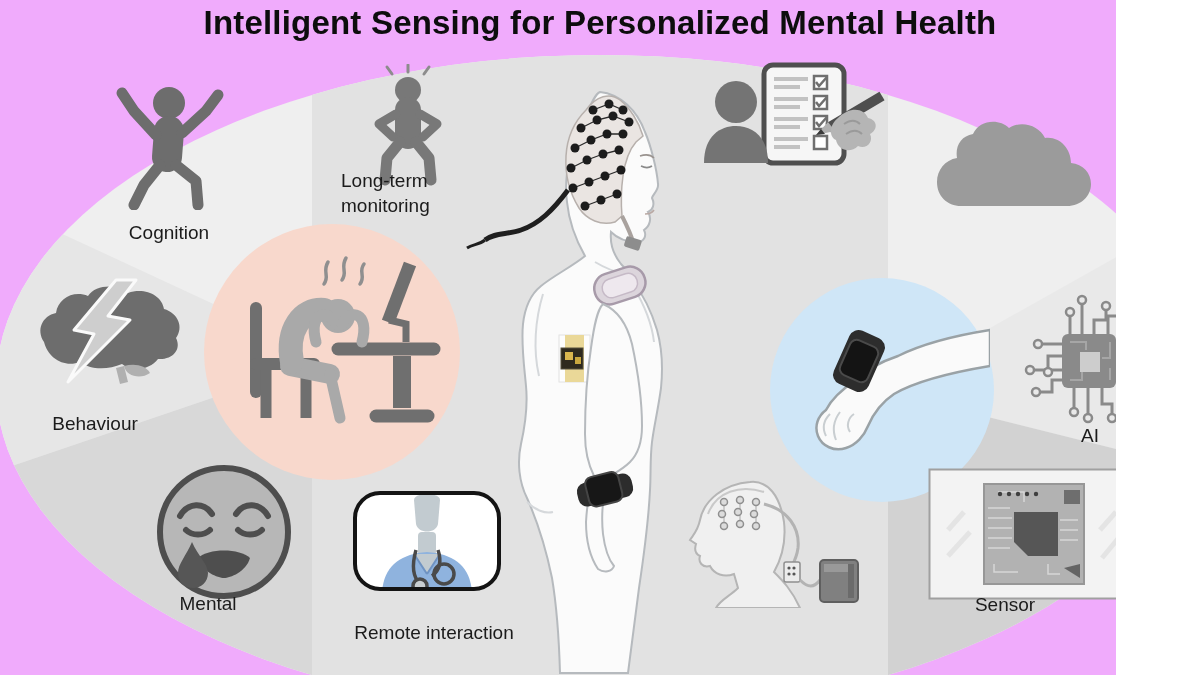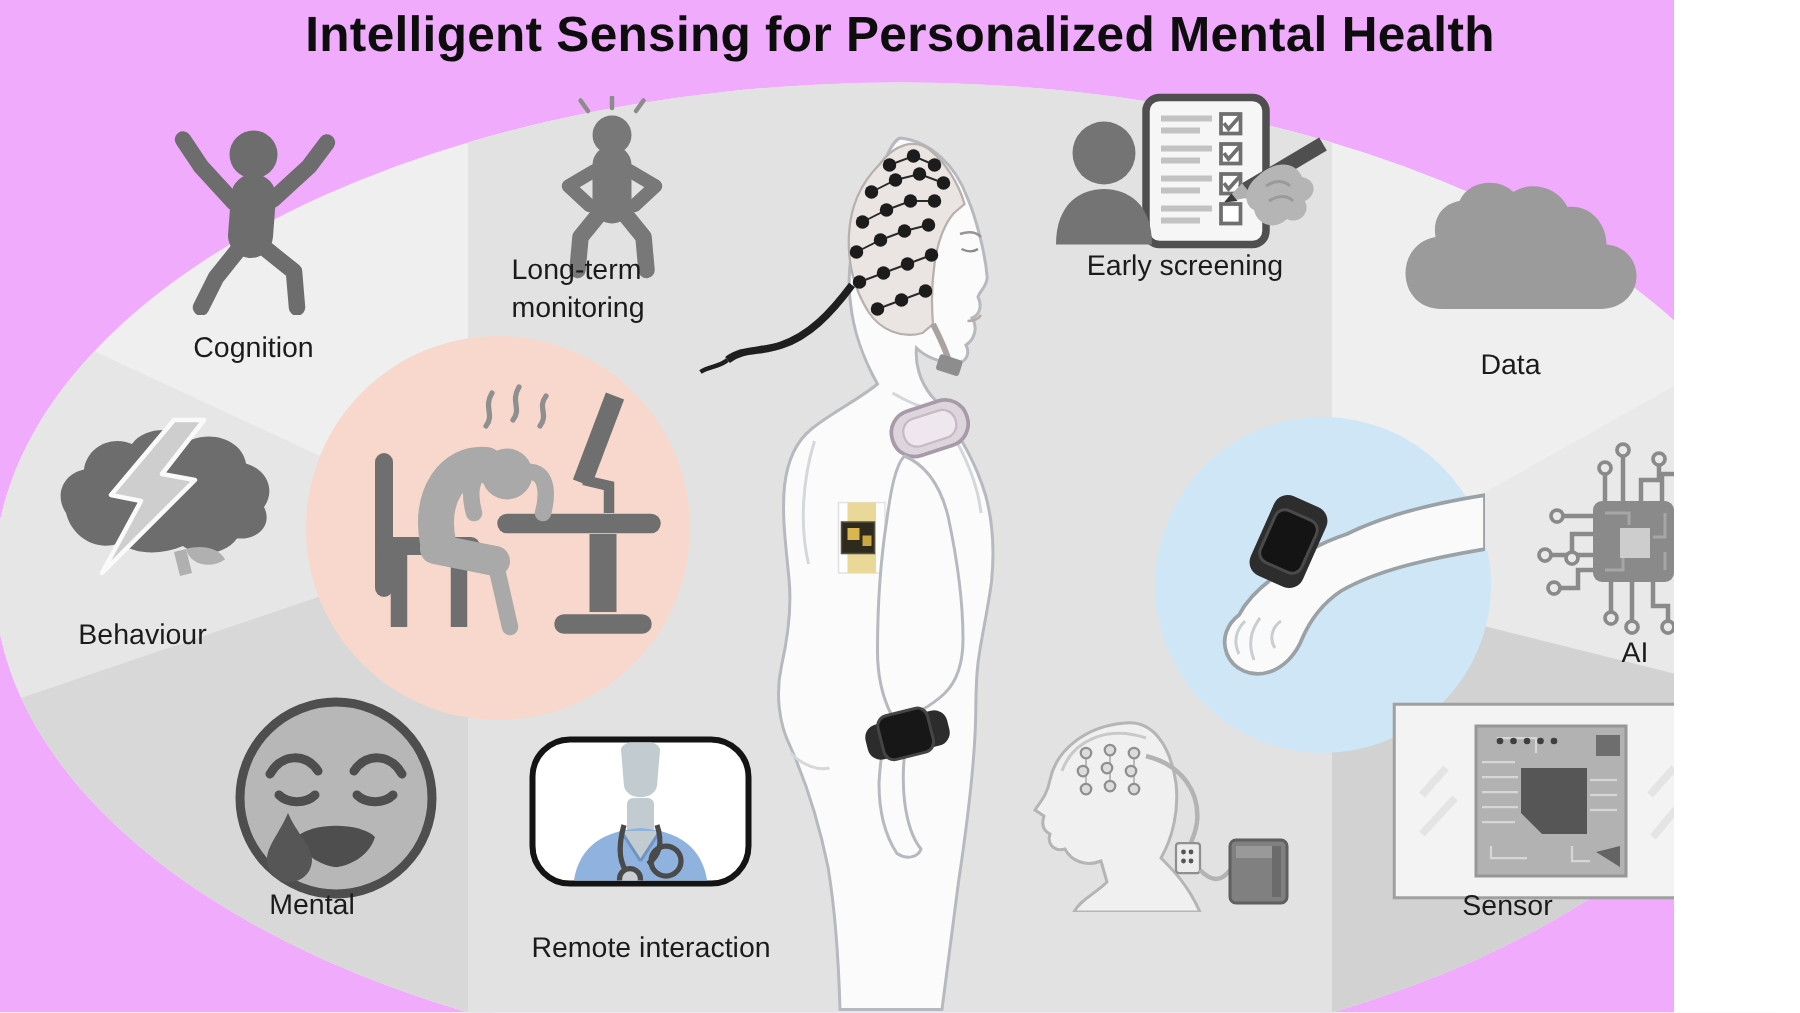--- a/index.html
+++ b/index.html
@@ -398,18 +398,16 @@
         <circle cx="108" cy="26" r="2.2"></circle>
     </g>
   </svg>
 
   <div class="title">Intelligent Sensing for Personalized Mental Health</div>
 
   <div class="label" style="left:79px;top:221px;width:180px">Cognition</div>
   <div class="label" style="left:5px;top:412px;width:180px">Behaviour</div>
   <div class="label" style="left:118px;top:592px;width:180px">Mental</div>
   <div class="label left-align" style="left:341px;top:169px;width:150px">Long-term monitoring</div>
-  <div class="label" style="left:690px;top:166px;width:200px">Early screening</div>
-  <div class="label" style="left:917px;top:232px;width:180px">Data</div>
   <div class="label" style="left:915px;top:593px;width:180px">Sensor</div>
   <div class="label" style="left:1000px;top:424px;width:180px">AI</div>
   <div class="label" style="left:324px;top:621px;width:220px">Remote interaction</div>
 </div>
 
 </body></html>

